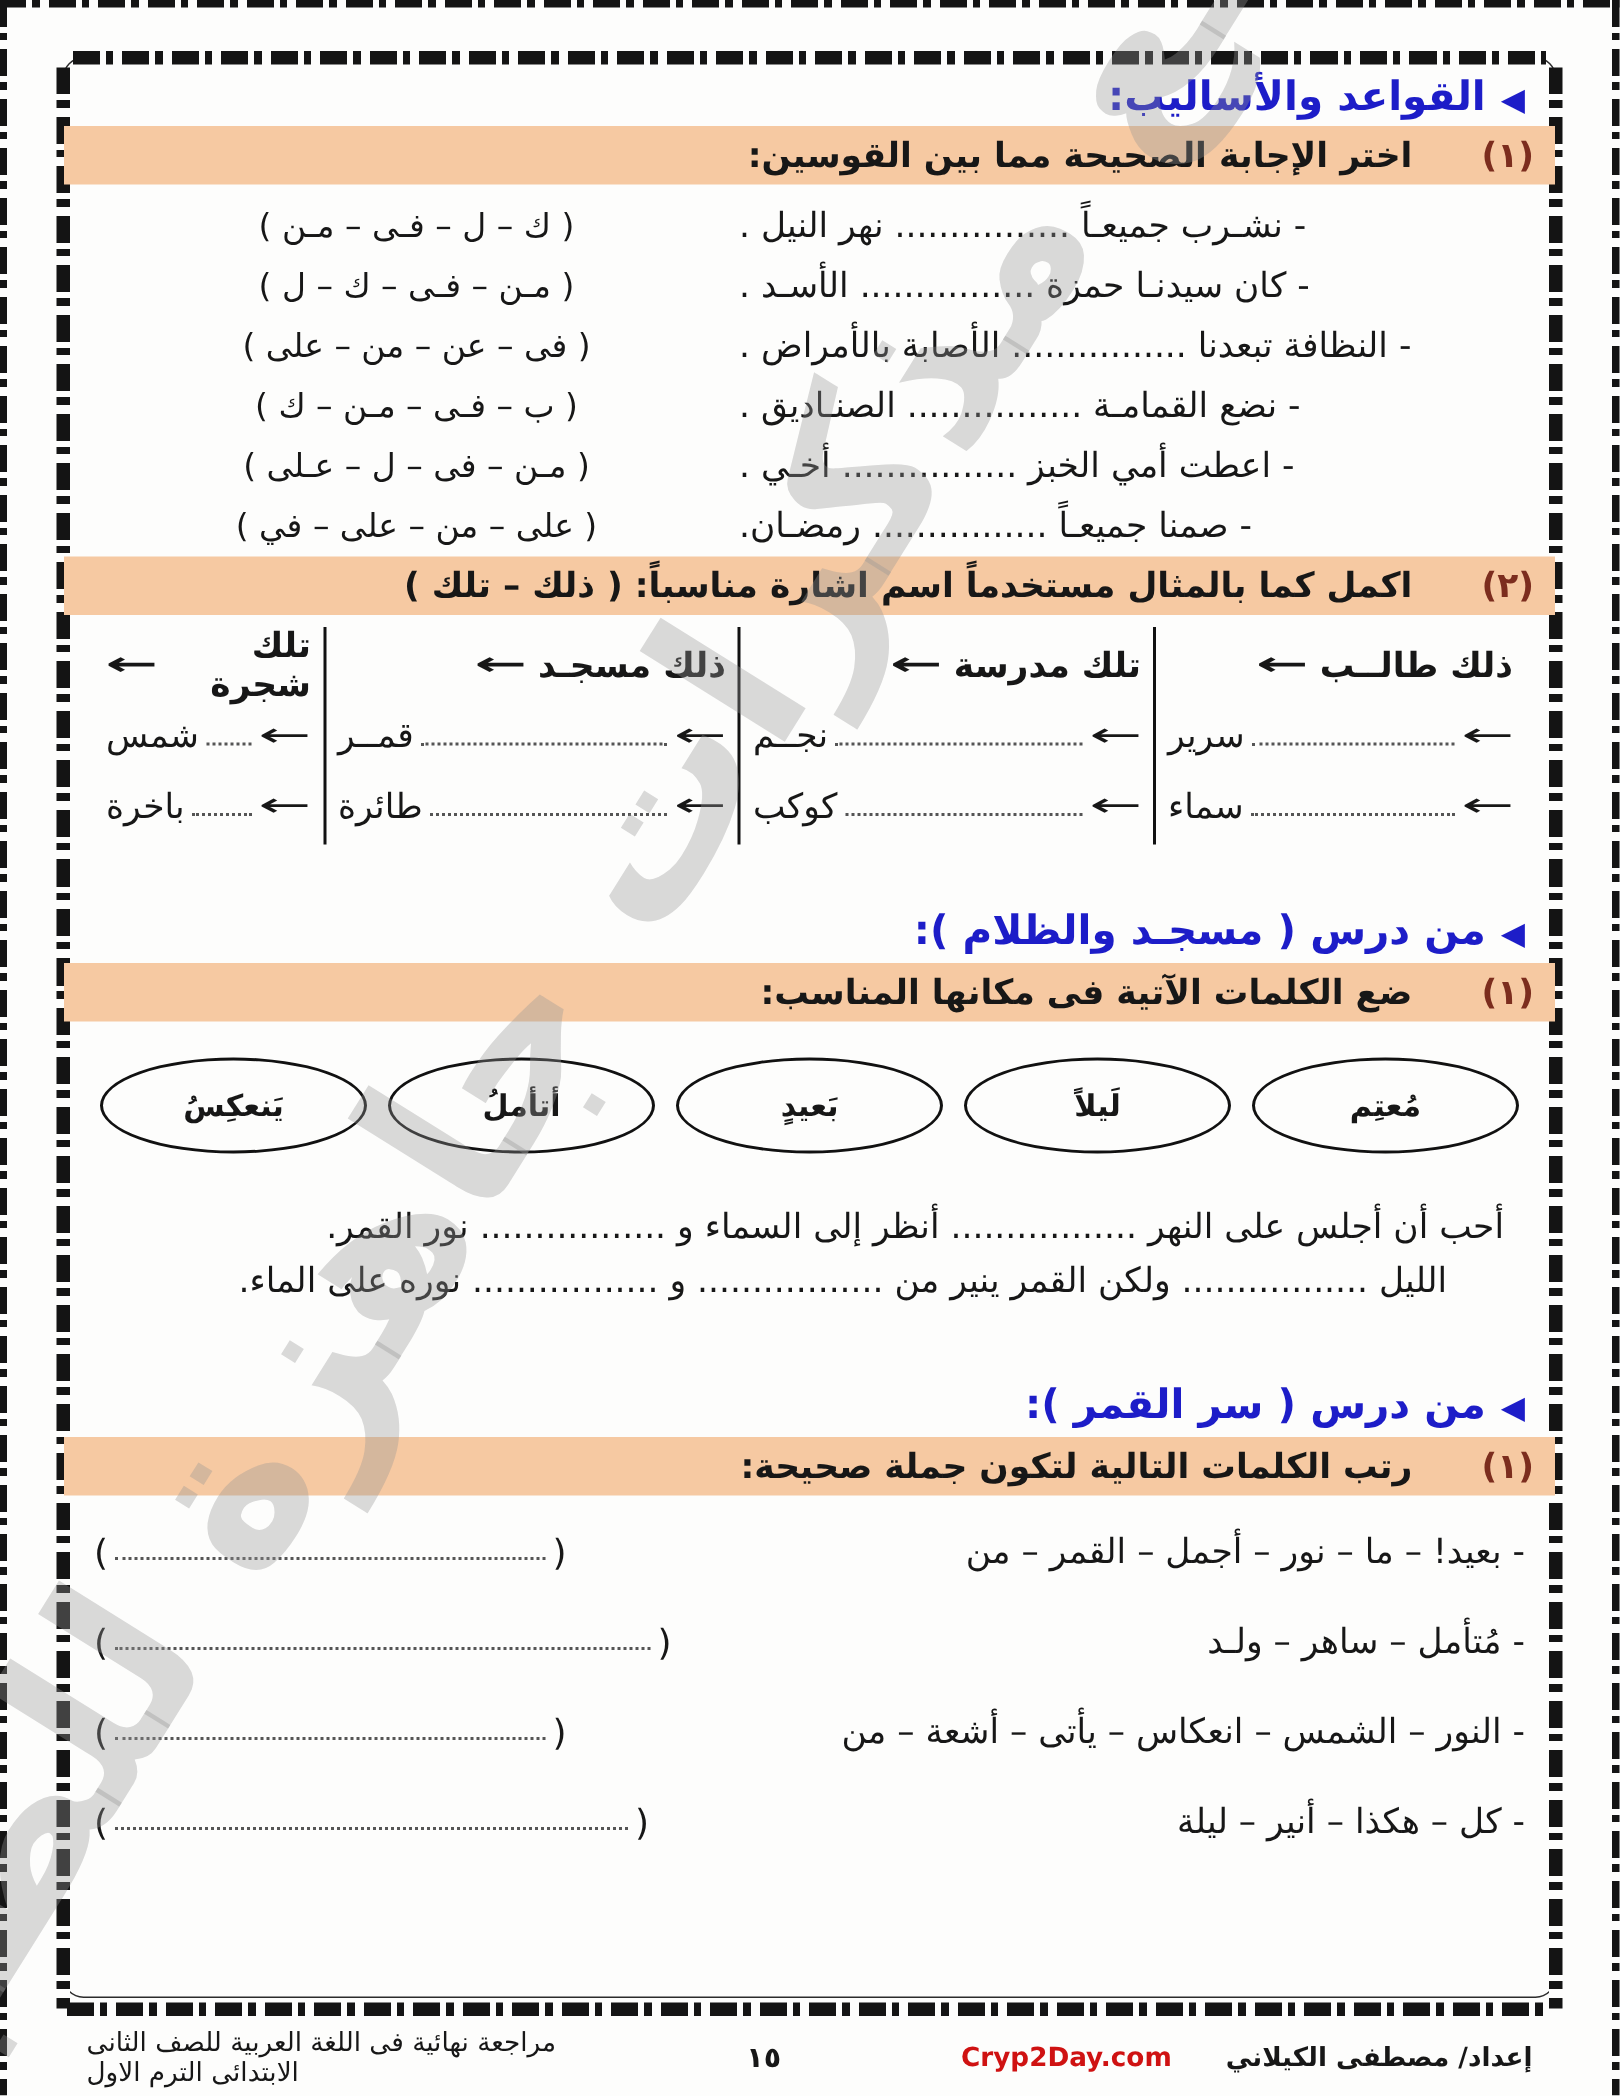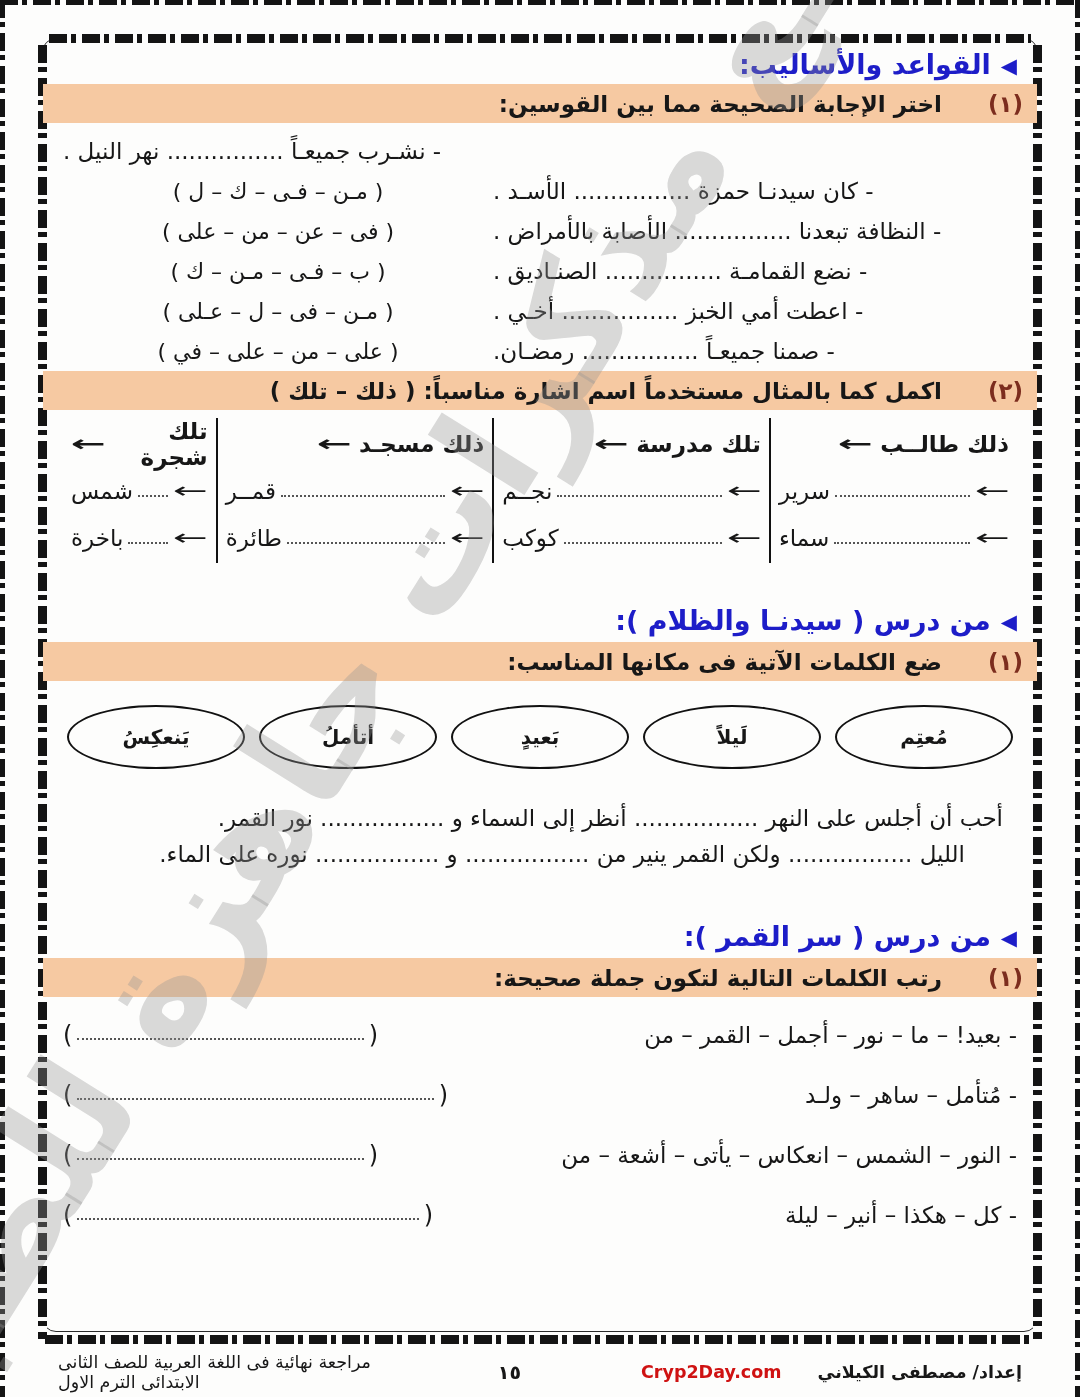--- a/index.html
+++ b/index.html
@@ -108,20 +108,21 @@
     </div>
 
     <div class="bar" style="margin-top:4px;">
       <span class="num">(١)</span>
       <span>اختر الإجابة الصحيحة مما بين القوسين:</span>
     </div>
 
     <div class="q1-rows">
       <div class="q1-row">
         <span class="sentence">- نشـرب جميعـاً ................ نهر النيل .</span>
+        <span class="options">( ك – ل – فـى – مـن )</span>
       </div>
       <div class="q1-row">
         <span class="sentence">- كان سيدنـا حمزة ................ الأسـد .</span>
         <span class="options">( مـن – فـى – ك – ل )</span>
       </div>
       <div class="q1-row">
         <span class="sentence">- النظافة تبعدنا ................ الأصابة بالأمراض .</span>
         <span class="options">( فى – عن – من – على )</span>
       </div>
       <div class="q1-row">
@@ -205,21 +206,21 @@
         <div class="dcell fill">
           <span class="arrow">←</span>
           <span class="dotfill"></span>
           <span>باخرة</span>
         </div>
       </div>
     </div>
 
     <div class="heading sec2-head">
       <span class="tri">◀</span>
-      <span>من درس ( سيدنـا والظلام ):</span>
+      <span>من درس ( مسجـد والظلام ):</span>
     </div>
 
     <div class="bar" style="margin-top:6px;">
       <span class="num">(١)</span>
       <span>ضع الكلمات الآتية فى مكانها المناسب:</span>
     </div>
 
     <div class="ovals">
       <div class="oval">
           <span>مُعتِم</span>

